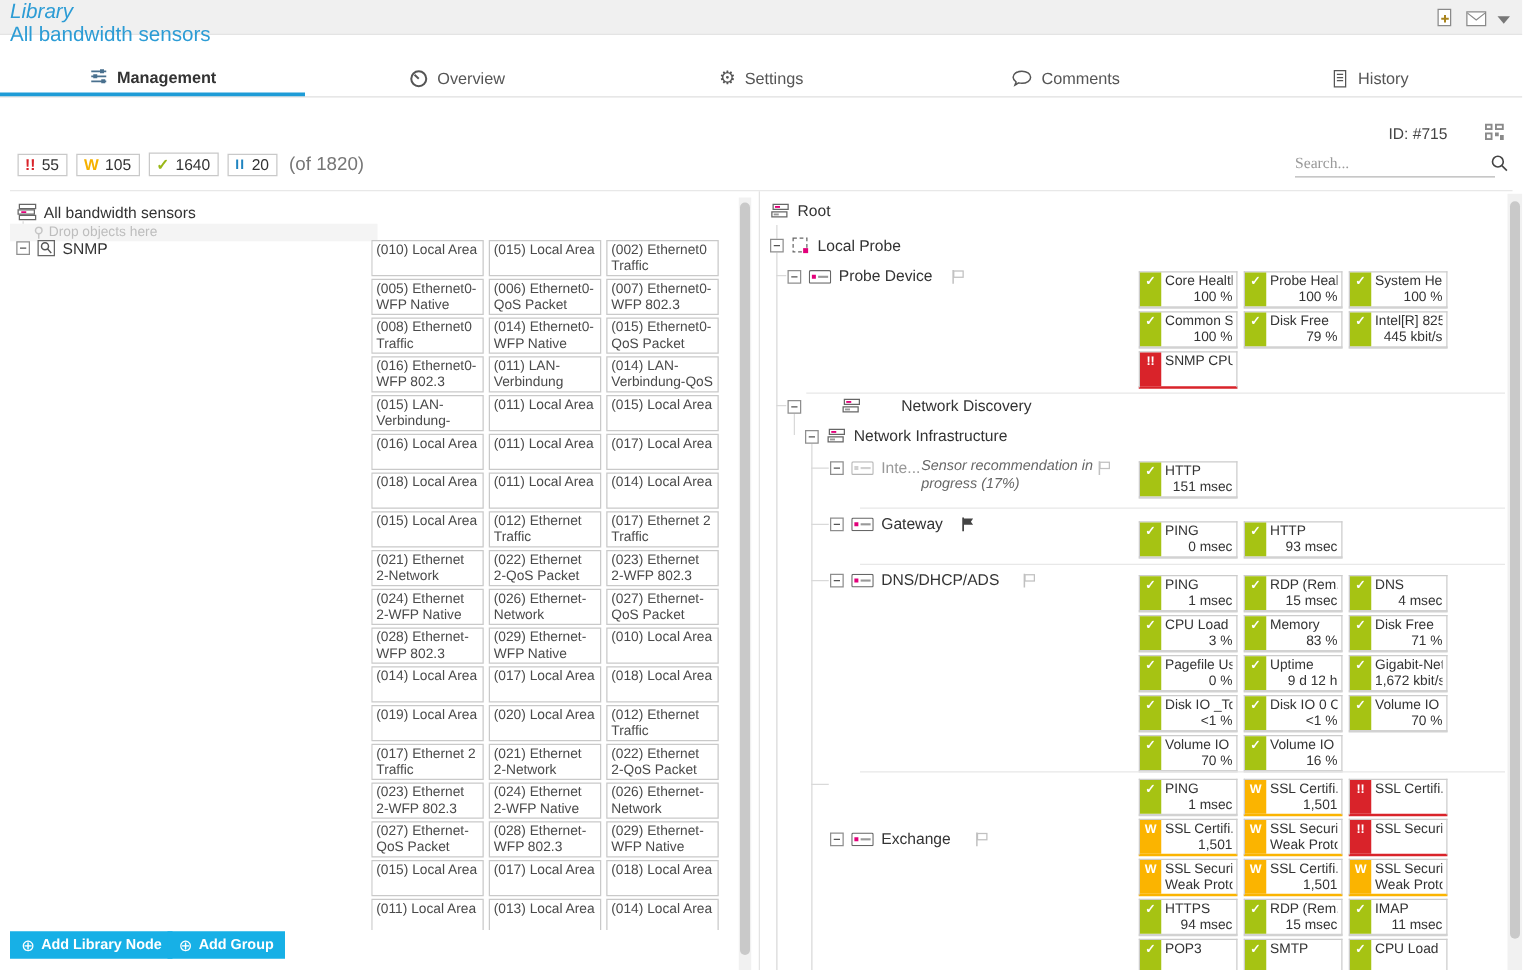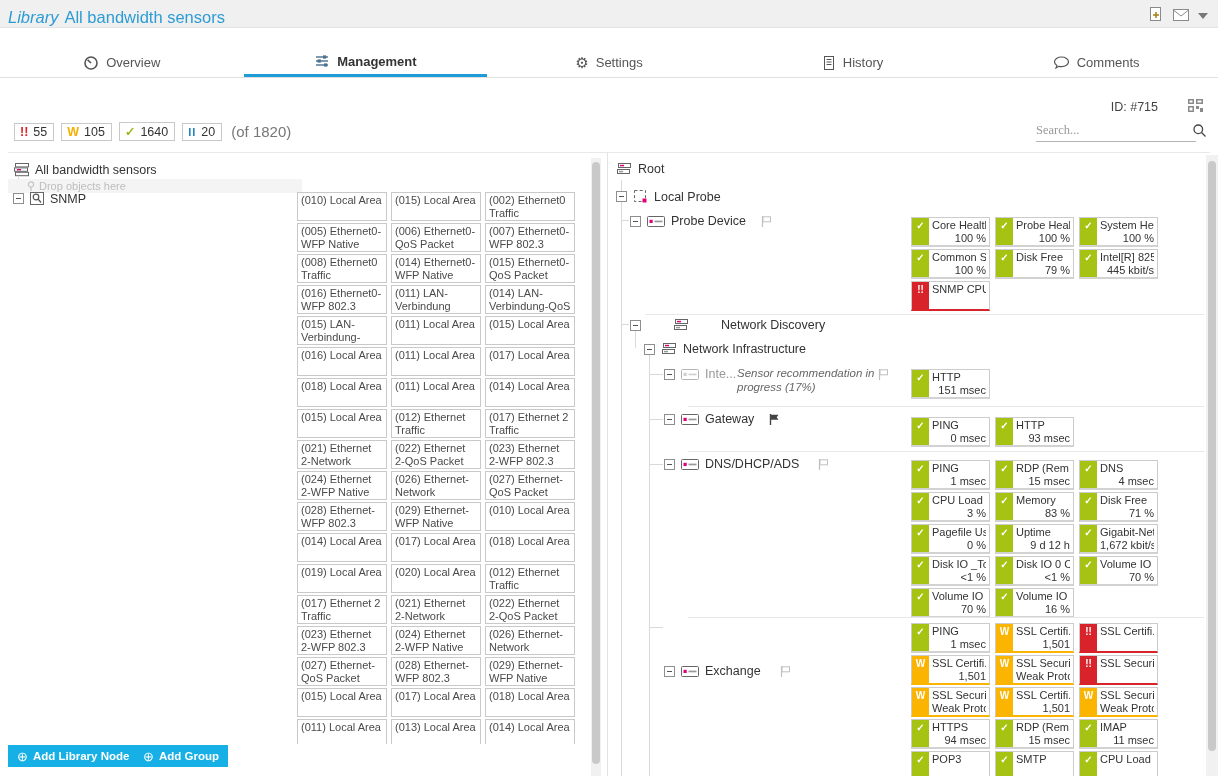--- a/index.html
+++ b/index.html
@@ -1,20 +1,20 @@
 <!DOCTYPE html>
 <html><head>
 <meta charset="utf-8">
 <style>
   * { box-sizing: border-box; margin: 0; padding: 0; }
   body { font-family: "Liberation Sans", sans-serif; background: #fff; }
   #screen { position: relative; width: 1218px; height: 776px; background: #fff; overflow: hidden; }
 
   
-  .hdr { position: absolute; left:0; top:0; width:100%; height:28px; background:#f0f0f0; border-bottom:1px solid #e4e4e4; display:flex; align-items:flex-end; padding-left:8px; }
+  .hdr { position: absolute; left:0; top:0; width:100%; height:28px; background:#f0f0f0; border-bottom:1px solid #e4e4e4; display:flex; align-items:flex-start; padding-left:8px;flex-direction:column; }
   .hdr .t-pre { color:#2c9cd5; font-style:italic; font-size:16.5px; margin-right:6px; }
   .hdr .t-main { color:#2c9cd5; font-size:16.5px; }
   .hdr-icons { position:absolute; right:10px; top:6px; display:flex; align-items:center; gap:8px; }
   .caret { width:0; height:0; border-left:5px solid transparent; border-right:5px solid transparent; border-top:6px solid #777; margin-top:2px; }
 
   
   .tabs { position:absolute; left:0; top:48px; width:100%; height:30px; border-bottom:1px solid #e0e0e0; display:flex; background:#fff; }
   .tab { flex:1; display:flex; align-items:center; justify-content:center; gap:7px; font-size:13px; color:#555; cursor:pointer; }
   .tab.active { border-bottom:3px solid #1e9cd7; color:#333; font-weight:bold; }
   .gear-glyph { font-size:15px; color:#555; line-height:15px; }
@@ -92,68 +92,68 @@
     <span>
       <svg width="18" height="14" viewBox="0 0 18 14">
           <rect x="1.5" y="1.5" width="15" height="11" fill="#fff" stroke="#8a8a8a"></rect>
           <path d="M2 2.5 L9 8 L16 2.5" fill="none" stroke="#8a8a8a"></path>
         </svg>
     </span>
     <span class="caret"></span>
   </div>
 
   <div class="tabs">
-    <div class="tab">
-      <span>
-          <svg width="16" height="16" viewBox="0 0 16 16">
-            <circle cx="8" cy="8" r="6" fill="none" stroke="#555" stroke-width="1.6"></circle>
-            <line x1="8" y1="8" x2="4.6" y2="4.8" stroke="#555" stroke-width="1.6"></line>
-          </svg>
-        </span>
-      <span>Overview</span>
-    </div>
     <div class="tab active">
       <span>
           <svg width="16" height="16" viewBox="0 0 16 16">
             <g stroke="#49708e" stroke-width="1.4">
               <line x1="2" y1="4" x2="14" y2="4"></line>
               <line x1="2" y1="8" x2="14" y2="8"></line>
               <line x1="2" y1="12" x2="14" y2="12"></line>
             </g>
             <g fill="#49708e">
               <rect x="9" y="2.4" width="3.2" height="3.2"></rect>
               <rect x="3.6" y="6.4" width="3.2" height="3.2"></rect>
               <rect x="10" y="10.4" width="3.2" height="3.2"></rect>
             </g>
           </svg>
         </span>
       <span>Management</span>
     </div>
     <div class="tab">
+      <span>
+          <svg width="16" height="16" viewBox="0 0 16 16">
+            <circle cx="8" cy="8" r="6" fill="none" stroke="#555" stroke-width="1.6"></circle>
+            <line x1="8" y1="8" x2="4.6" y2="4.8" stroke="#555" stroke-width="1.6"></line>
+          </svg>
+        </span>
+      <span>Overview</span>
+    </div>
+    <div class="tab">
       <span class="gear-glyph">⚙</span>
       <span>Settings</span>
+    </div>
+    <div class="tab">
+      <span>
+          <svg width="17" height="15" viewBox="0 0 17 15">
+            <path d="M8.5 2c3.9 0 7 2.1 7 4.8s-3.1 4.8-7 4.8c-.9 0-1.7-.1-2.5-.3L3 13l.9-2.4C2.6 9.7 1.5 8.4 1.5 6.8 1.5 4.1 4.6 2 8.5 2z" fill="none" stroke="#555" stroke-width="1.2"></path>
+          </svg>
+        </span>
+      <span>Comments</span>
     </div>
     <div class="tab">
       <span>
           <svg width="14" height="16" viewBox="0 0 14 16">
             <rect x="2.5" y="1.5" width="9" height="13" fill="#fff" stroke="#555"></rect>
             <line x1="4.5" y1="4.5" x2="9.5" y2="4.5" stroke="#555"></line>
             <line x1="4.5" y1="7" x2="9.5" y2="7" stroke="#555"></line>
             <line x1="4.5" y1="9.5" x2="9.5" y2="9.5" stroke="#555"></line>
           </svg>
         </span>
       <span>History</span>
-    </div>
-    <div class="tab">
-      <span>
-          <svg width="17" height="15" viewBox="0 0 17 15">
-            <path d="M8.5 2c3.9 0 7 2.1 7 4.8s-3.1 4.8-7 4.8c-.9 0-1.7-.1-2.5-.3L3 13l.9-2.4C2.6 9.7 1.5 8.4 1.5 6.8 1.5 4.1 4.6 2 8.5 2z" fill="none" stroke="#555" stroke-width="1.2"></path>
-          </svg>
-        </span>
-      <span>Comments</span>
     </div>
   </div>
 
   <div class="idline">ID: #715</div>
   <span class="qr">
     <svg width="17" height="15" viewBox="0 0 17 15">
         <g fill="#8a8a8a">
           <rect x="1" y="1" width="6" height="5"></rect>
           <rect x="9" y="1" width="7" height="5"></rect>
           <rect x="1" y="8" width="6" height="6"></rect>

